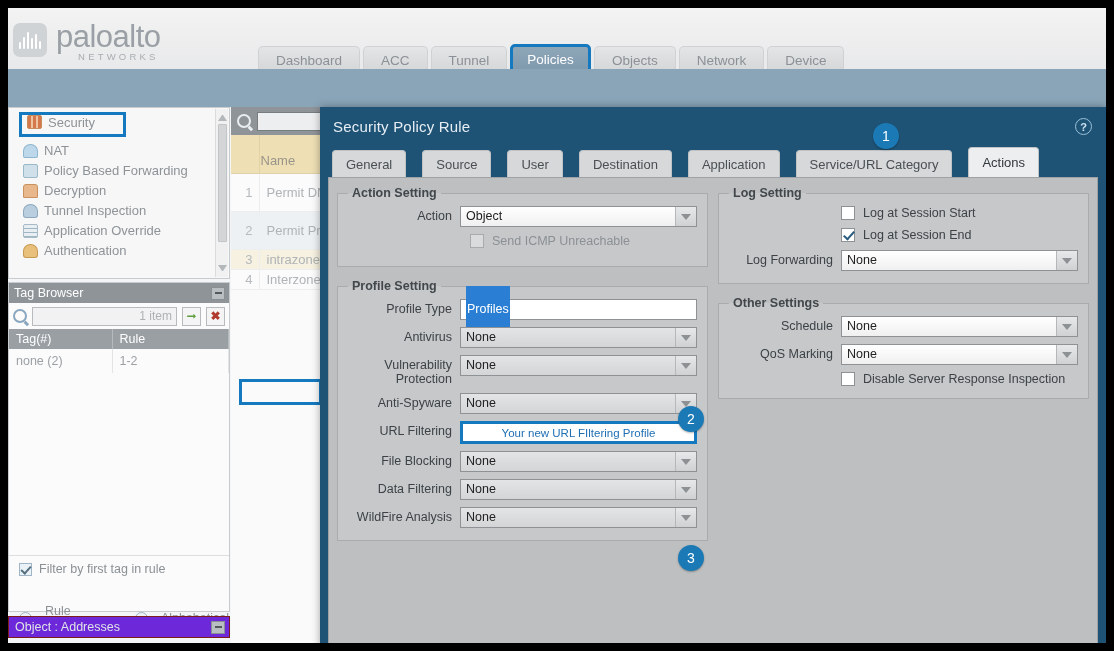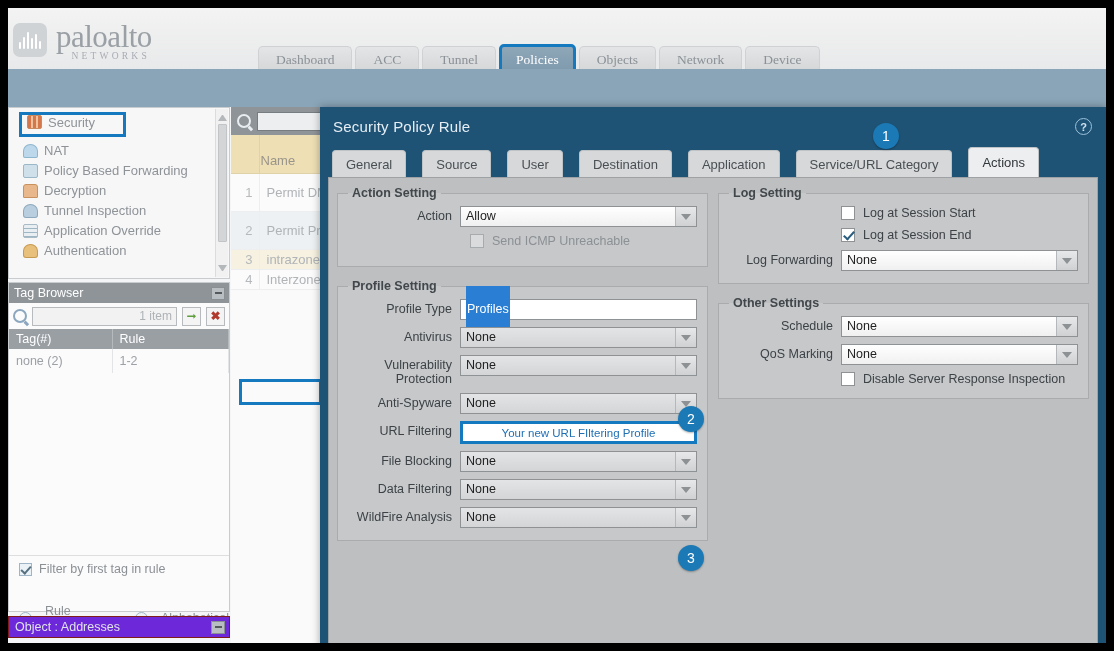--- a/index.html
+++ b/index.html
@@ -16,21 +16,20 @@
     left: 8px; top: 8px;
     width: 1098px; height: 635px;
     background: #eef0f1;
     overflow: hidden;
   }
 
   
   .topbar {
     position: absolute; left: 0; top: 0; width: 100%; height: 61px;
     background: linear-gradient(#f3f3f3, #e8e9ea);
-    font-family: Liberation Serif, serif;
   }
   .logo-wrap {
     position: absolute; left: 5px; top: 12px;
     display: flex; align-items: flex-start;
   }
   .logo-mark {
     width: 34px; height: 34px; border-radius: 7px;
     background: #cfd3d6;
     display: flex; align-items: center; justify-content: center;
     margin-top: 3px;
@@ -567,21 +566,21 @@
         <div class="dlg-cols">
 
           <div class="col-left">
 
             <fieldset class="grp">
               <legend>Action Setting</legend>
               <div class="frow">
                 <div class="flabel">Action</div>
                 <div class="fctl">
                   <div class="sel">
-                    <span class="val">Allow</span>
+                    <span class="val">Object</span>
                     <span class="arrow">
                         <i></i>
                       </span>
                   </div>
                 </div>
               </div>
               <div class="cbrow cb-indent2">
                 <span class="cbsq dim"></span>
                 <span class="cblabel dim">Send ICMP Unreachable</span>
               </div>

